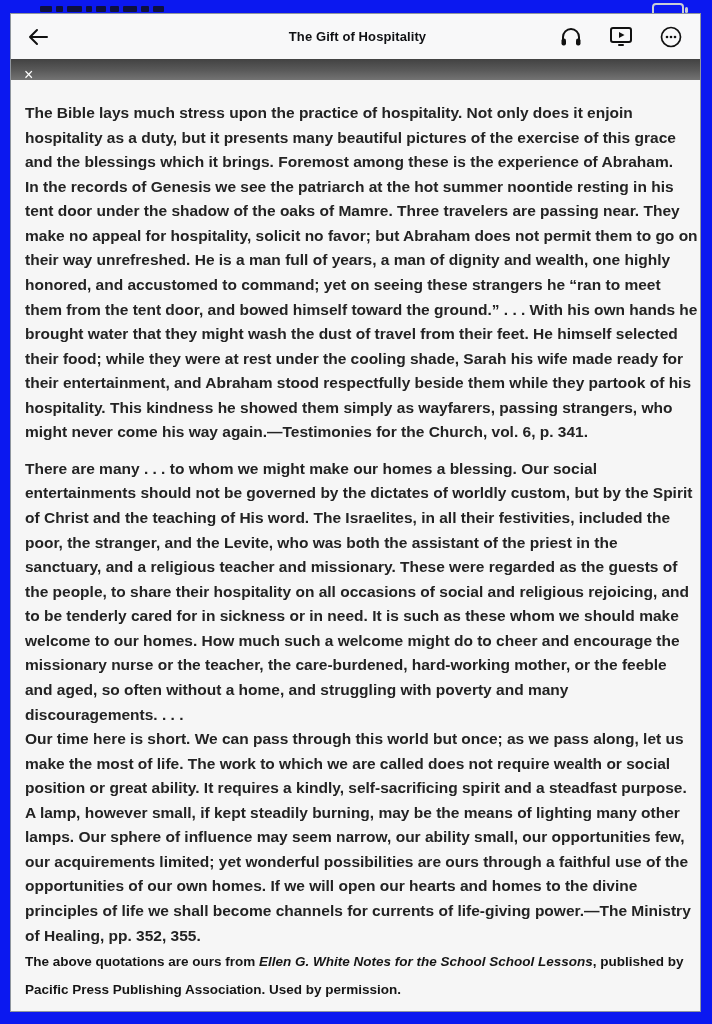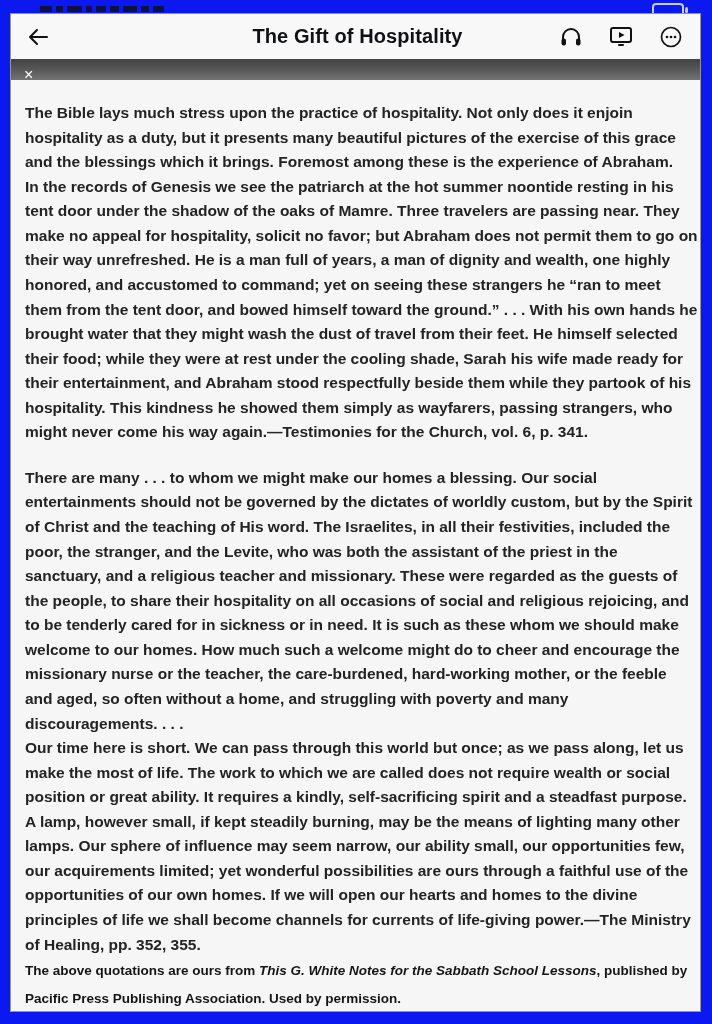--- a/index.html
+++ b/index.html
@@ -31,21 +31,21 @@
   .appbar{
     position:relative;height:45px;background:#f8f8f9;
     display:flex;align-items:center;padding:0 16px;box-sizing:border-box;
   }
   .appbar .back-btn{
     width:28px;height:28px;border:none;background:transparent;padding:0;
     display:flex;align-items:center;justify-content:flex-start;cursor:pointer;
   }
   .appbar .title{
     position:absolute;left:4px;right:0;text-align:center;
-    font-size:20px;font-weight:bold;color:#101114;letter-spacing:.1px;
+    font-size:13px;font-weight:bold;color:#101114;letter-spacing:.1px;
     pointer-events:none;
   }
   .appbar .actions{margin-left:auto;display:flex;align-items:center;gap:24px;}
   .icon-btn{border:none;background:transparent;padding:0;width:26px;height:26px;
     display:flex;align-items:center;justify-content:center;cursor:pointer;}
   
   .notes-bar{
     height:20px;
     background:linear-gradient(180deg,#424242 0%,#5a5a5a 55%,#737373 100%);
     display:flex;align-items:flex-end;justify-content:space-between;
@@ -61,21 +61,21 @@
     font-size:16px;line-height:1;margin-bottom:-4px;cursor:pointer;
   }
   
   .content{
     padding:21px 2px 30px 14px;
     font-size:15.5px;line-height:1.585;color:#232323;
     letter-spacing:0;
     font-weight:bold;
   }
   .content p{margin:0;}
-  .content .para + .para{margin-top:21px;}
+  .content .para + .para{margin-top:12px;}
   .attribution{
     margin-top:17px;font-size:13.5px;line-height:2.05;color:#151515;
   }
   .attribution .it{font-style:italic;}
   svg{display:block;}
 </style>
 </head>
 <body>
 
 <div class="titlebar-remnant">
@@ -148,16 +148,16 @@
   <div class="content">
     <div class="para">
       <p>The Bible lays much stress upon the practice of hospitality. Not only does it enjoin hospitality as a duty, but it presents many beautiful pictures of the exercise of this grace and the blessings which it brings. Foremost among these is the experience of Abraham.</p>
       <p>In the records of Genesis we see the patriarch at the hot summer noontide resting in his tent door under the shadow of the oaks of Mamre. Three travelers are passing near. They make no appeal for hospitality, solicit no favor; but Abraham does not permit them to go on their way unrefreshed. He is a man full of years, a man of dignity and wealth, one highly honored, and accustomed to command; yet on seeing these strangers he “ran to meet them from the tent door, and bowed himself toward the ground.” . . . With his own hands he brought water that they might wash the dust of travel from their feet. He himself selected their food; while they were at rest under the cooling shade, Sarah his wife made ready for their entertainment, and Abraham stood respectfully beside them while they partook of his hospitality. This kindness he showed them simply as wayfarers, passing strangers, who might never come his way again.—Testimonies for the Church, vol. 6, p. 341.</p>
     </div>
     <div class="para">
       <p>There are many . . . to whom we might make our homes a blessing. Our social entertainments should not be governed by the dictates of worldly custom, but by the Spirit of Christ and the teaching of His word. The Israelites, in all their festivities, included the poor, the stranger, and the Levite, who was both the assistant of the priest in the sanctuary, and a religious teacher and missionary. These were regarded as the guests of the people, to share their hospitality on all occasions of social and religious rejoicing, and to be tenderly cared for in sickness or in need. It is such as these whom we should make welcome to our homes. How much such a welcome might do to cheer and encourage the missionary nurse or the teacher, the care-burdened, hard-working mother, or the feeble and aged, so often without a home, and struggling with poverty and many discouragements. . . .</p>
       <p>Our time here is short. We can pass through this world but once; as we pass along, let us make the most of life. The work to which we are called does not require wealth or social position or great ability. It requires a kindly, self-sacrificing spirit and a steadfast purpose. A lamp, however small, if kept steadily burning, may be the means of lighting many other lamps. Our sphere of influence may seem narrow, our ability small, our opportunities few, our acquirements limited; yet wonderful possibilities are ours through a faithful use of the opportunities of our own homes. If we will open our hearts and homes to the divine principles of life we shall become channels for currents of life-giving power.—The Ministry of Healing, pp. 352, 355.</p>
     </div>
 
-    <p class="attribution"><span>The above quotations are ours from </span><span class="it">This G. White Notes for the Sabbath School Lessons</span><span>, published by Pacific Press Publishing Association. Used by permission.</span></p>
+    <p class="attribution"><span>The above quotations are ours from </span><span class="it">Ellen G. White Notes for the School School Lessons</span><span>, published by Pacific Press Publishing Association. Used by permission.</span></p>
   </div>
 
 </div>
 
 </body></html>

